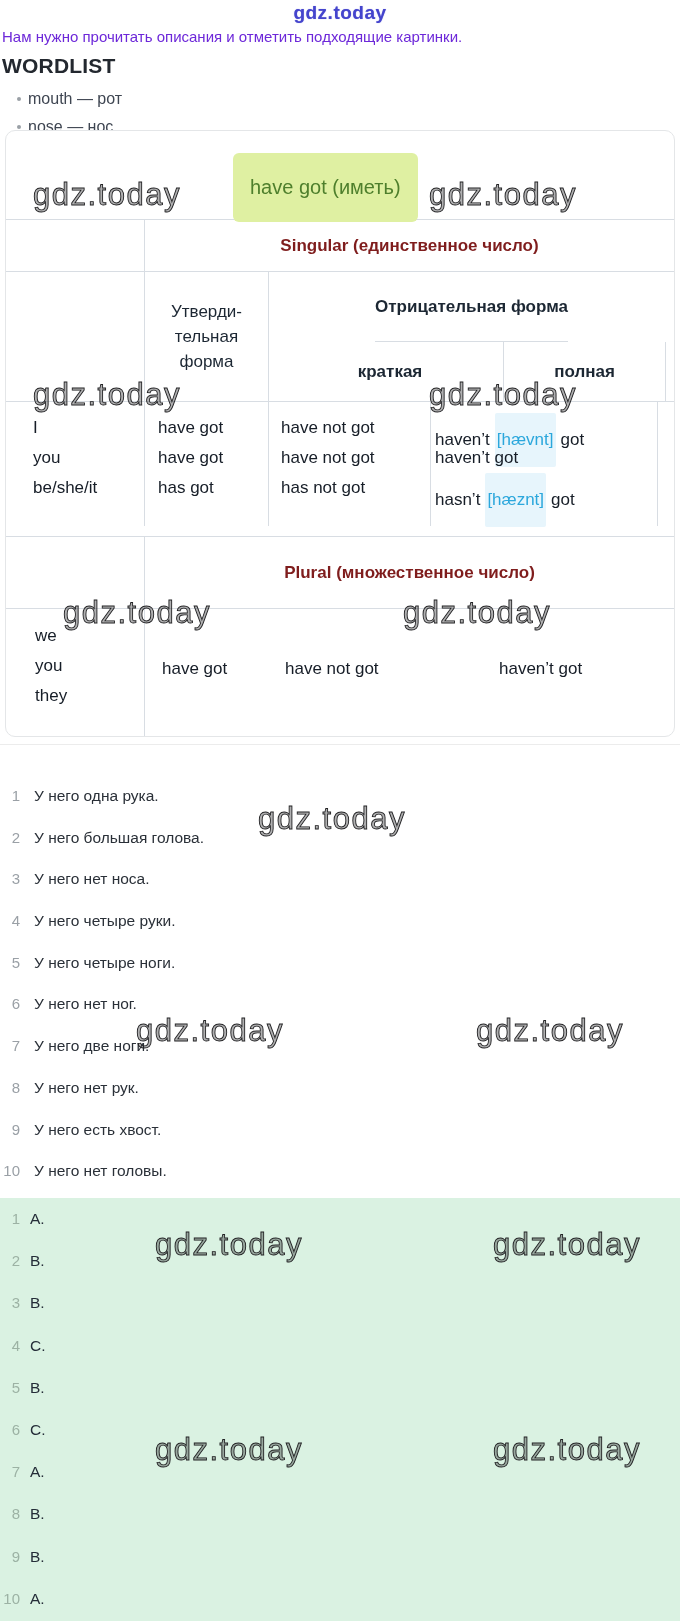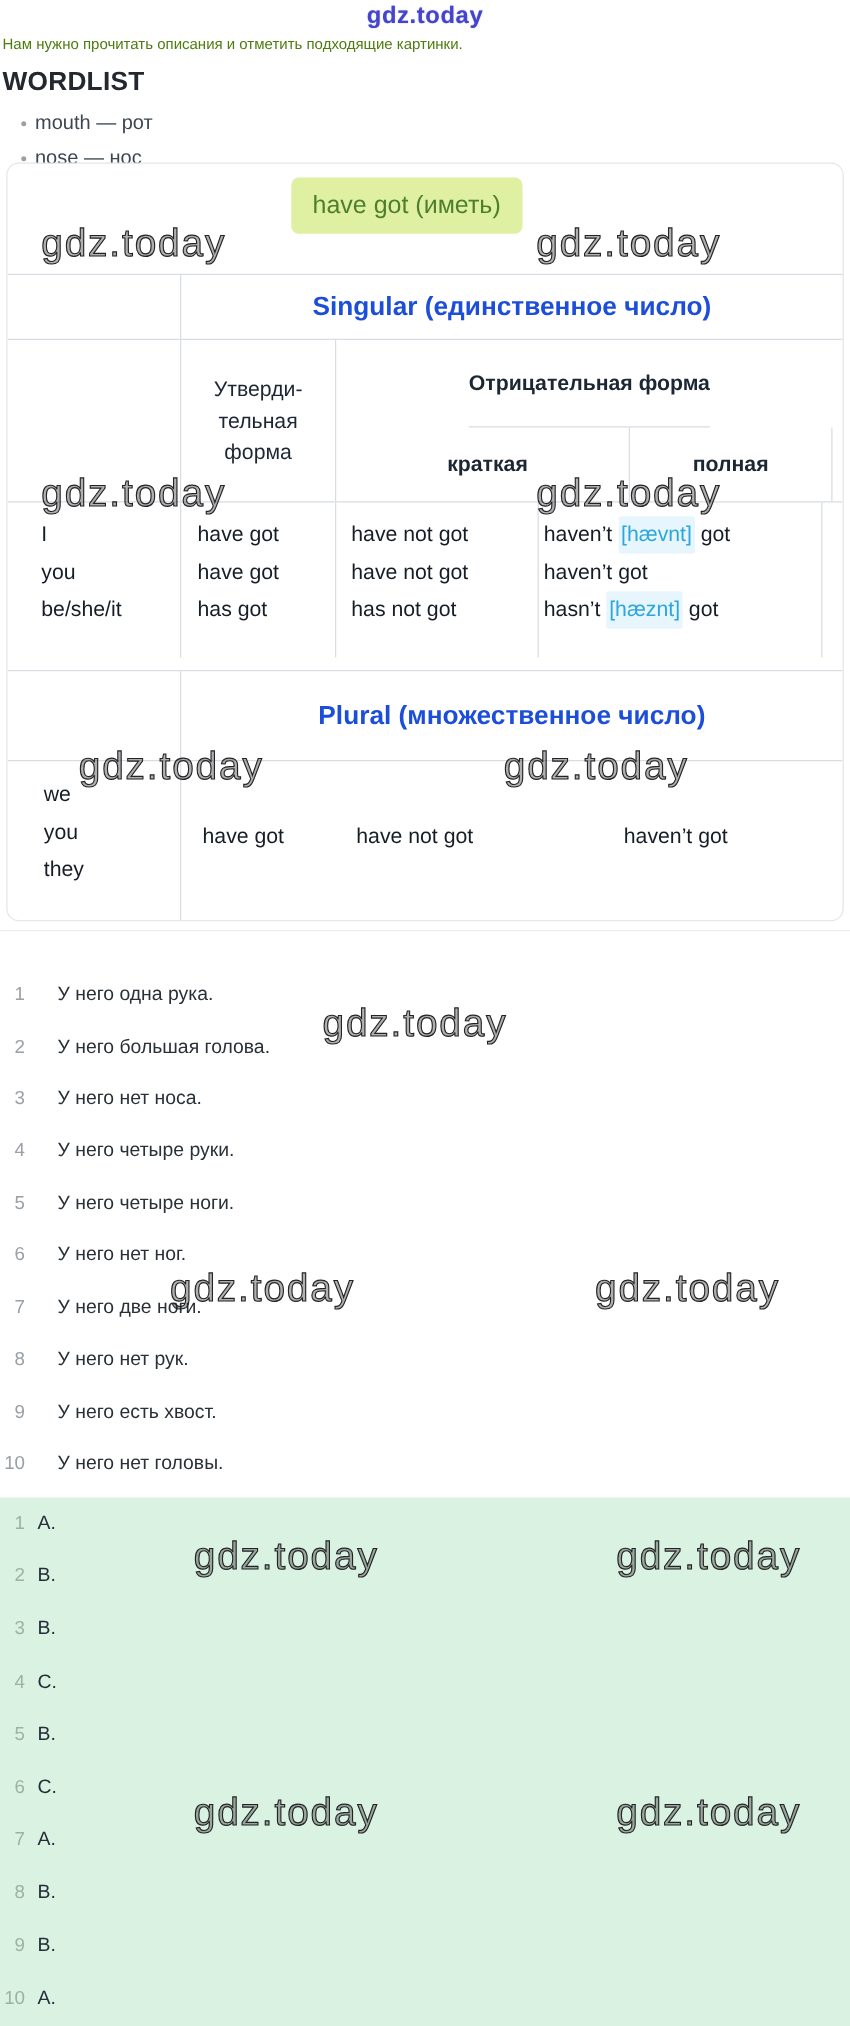--- a/index.html
+++ b/index.html
@@ -16,53 +16,53 @@
     color:rgba(30,30,32,0.35);
     -webkit-text-stroke:0.9px #232325;
   }
   .wm-top{
     position:absolute;top:2px;left:0;width:680px;text-align:center;z-index:6;
     font-size:19px;font-weight:700;letter-spacing:0.5px;color:#4444cd;
     text-shadow:0 0 1px #9a9ae0;
   }
 
   
-  .task{position:absolute;top:28px;left:2px;font-size:12px;color:#4d7c0f;z-index:1;}
+  .task{position:absolute;top:28px;left:2px;font-size:15px;color:#6d28d9;z-index:1;}
   .wl-title{position:absolute;top:54px;left:2px;font-size:21px;font-weight:700;letter-spacing:0.2px;color:#23282f;z-index:1;}
   .wl-item{position:absolute;left:28px;font-size:16px;color:#3f4652;z-index:1;}
   .wl-item .bullet{
     position:absolute;left:-11px;top:7px;width:4px;height:4px;border-radius:50%;background:#9aa0a6;
   }
 
   
   .card{
     position:absolute;left:5px;top:130px;width:668px;height:605px;
     background:#fff;border:1px solid #e4e6e8;border-radius:10px;
     z-index:2;overflow:hidden;
   }
   .card-head{position:relative;height:88px;}
   .pill{
-    position:absolute;left:227px;top:11px;height:45px;line-height:45px;
-    padding:0 17px;background:#dff0a2;border-radius:6px;
+    position:absolute;left:227px;top:22px;height:45px;line-height:45px;
+    padding:12px 17px;background:#dff0a2;border-radius:6px;
     font-size:20px;font-weight:500;color:#4e7f2c;white-space:nowrap;
   }
 
   .t-row{display:flex;border-top:1px solid #d8dde3;box-sizing:border-box;}
   .c{box-sizing:border-box;}
   .br{border-right:1px solid #d8dde3;}
   .c1{width:139px;flex:0 0 139px;}
   .c2{width:124px;flex:0 0 124px;}
   .c3{width:162px;flex:0 0 162px;}
   .c4{width:227px;flex:0 0 227px;}
   .c5{flex:1;}
 
   .r-sing{height:52px;}
   .banner{
     flex:1;display:flex;align-items:center;justify-content:center;
-    font-size:21px;font-weight:700;color:#1d4ed8;
+    font-size:17px;font-weight:700;color:#7f1d1d;
   }
   .r-head{height:130px;}
   .affirm-head{
     display:flex;align-items:center;justify-content:center;text-align:center;
     font-size:17px;font-weight:400;color:#1c2733;white-space:pre-line;line-height:25px;
   }
   .neg-col{flex:1;display:flex;flex-direction:column;align-items:center;}
   .neg-head{
     height:70px;box-sizing:border-box;border-bottom:1px solid #d8dde3;
     display:flex;align-items:center;justify-content:center;
@@ -76,37 +76,37 @@
 
   .r-body{height:125px;}
   .r-body .c{padding-top:11px;}
   .ln{height:30px;line-height:30px;font-size:17px;font-weight:500;color:#161d27;white-space:nowrap;}
   .pron{padding-left:27px;}
   .pad13{padding-left:13px;}
   .pad12{padding-left:12px;}
   .pad4{padding-left:4px;}
   .flexln{display:flex;gap:5px;align-items:baseline;text-align:center;}
   .he:empty{display:none;}
-  .ipa{color:#2ba7dc;background:#e7f5fc;padding:0 2px;border-radius:2px;}
+  .ipa{color:#2ba7dc;background:#e7f5fc;padding:12px 2px;border-radius:2px;}
 
   .r-plu{height:72px;margin-top:10px;}
   .r-pbody{height:138px;border-bottom:none;position:relative;}
   .p-pron{padding-left:29px;padding-top:12px;white-space:pre-line;
     font-size:17px;font-weight:500;color:#161d27;line-height:30px;}
   .p-merged{flex:1;position:relative;}
   .p-span{position:absolute;top:45px;height:30px;line-height:30px;
     font-size:17px;font-weight:500;color:#161d27;white-space:nowrap;}
 
   .divider{position:absolute;top:744px;left:0;width:680px;border-top:1px solid #ececec;z-index:1;}
 
   
   .q-list{position:absolute;top:786px;left:0;width:680px;z-index:1;}
   .q-row{height:41.7px;display:flex;align-items:flex-start;}
   .q-num{width:20px;flex:0 0 20px;text-align:right;font-size:15px;color:#9aa0a6;line-height:19px;}
-  .q-text{margin-left:26px;font-size:15.5px;color:#2a3038;line-height:19px;}
+  .q-text{margin-left:14px;font-size:15.5px;color:#2a3038;line-height:19px;}
 
   
   .ans-section{
     position:absolute;top:1198px;left:0;width:680px;height:423px;
     background:#daf2e2;z-index:1;box-sizing:border-box;padding-top:11px;
   }
   .a-row{height:42.2px;display:flex;align-items:flex-start;}
   .a-num{width:20px;flex:0 0 20px;text-align:right;font-size:15px;color:#9cb2a4;line-height:19px;}
   .a-letter{margin-left:10px;font-size:15.5px;font-weight:500;color:#242d38;line-height:19px;}
 </style>

